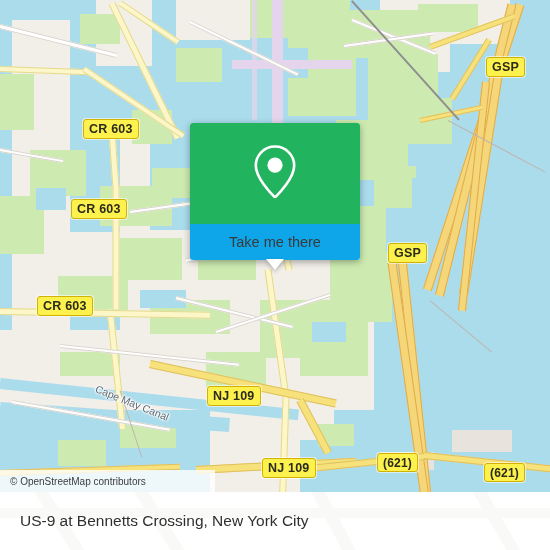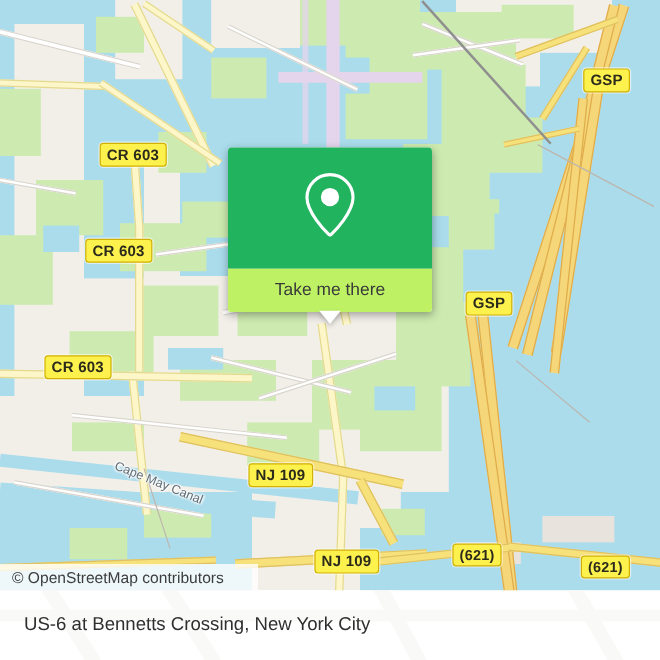--- a/index.html
+++ b/index.html
@@ -54,38 +54,38 @@
     box-shadow:0 2px 7px rgba(0,0,0,.34);
     overflow:visible;
   }
   .card-head{
     position:absolute;left:0;top:0;width:170px;height:101px;
     background:#22b35e;border-radius:3px 3px 0 0;
     display:flex;align-items:center;justify-content:center;
   }
   .card-foot{
     position:absolute;left:0;top:101px;width:170px;height:36px;
-    background:#bef264;border-radius:0 0 3px 3px;
+    background:#0ea5e9;border-radius:0 0 3px 3px;
     display:flex;align-items:center;justify-content:center;
   }
   .card-foot span{font-size:14.5px;color:#3a3a3a;}
   .card-tail{
     position:absolute;left:50%;margin-left:-9px;top:136px;
     width:0;height:0;border-left:9px solid transparent;
     border-right:9px solid transparent;border-top:11px solid #fff;
     filter:drop-shadow(0 2px 2px rgba(0,0,0,.22));
   }
 
   
   .attrib{
     position:absolute;left:0;top:470px;width:215px;height:22px;
     background:rgba(255,255,255,.80);
     display:flex;align-items:center;
   }
-  .attrib span{font-size:13px;color:#3d3d3d;padding-left:10px;}
+  .attrib span{font-size:10px;color:#3d3d3d;padding-left:10px;}
 
   
   .footer{
     position:absolute;left:0;top:492px;width:550px;height:58px;
     background:#ffffff;overflow:hidden;
   }
   .footer-wm{
     position:absolute;left:0;top:-40px;width:550px;height:140px;
     opacity:.5;
   }
@@ -271,18 +271,18 @@
       <div class="wm-line" style="left:20px;top:0;width:190px;height:12px;transform:rotate(58deg);"></div>
       <div class="wm-line" style="left:120px;top:0;width:190px;height:12px;transform:rotate(58deg);"></div>
 
       <div class="wm-line" style="left:300px;top:0;width:160px;height:12px;transform:rotate(62deg);"></div>
 
       <div class="wm-line" style="left:460px;top:0;width:150px;height:12px;transform:rotate(60deg);"></div>
       <div class="wm-line" style="left:0;top:56px;width:550px;height:10px;"></div>
     </div>
 
     <div class="footer-title">
-      <span>US-6 at Bennetts Crossing, New York City</span>
+      <span>US-9 at Bennetts Crossing, New York City</span>
     </div>
 
   </div>
 
 </div>
 
 </body></html>

